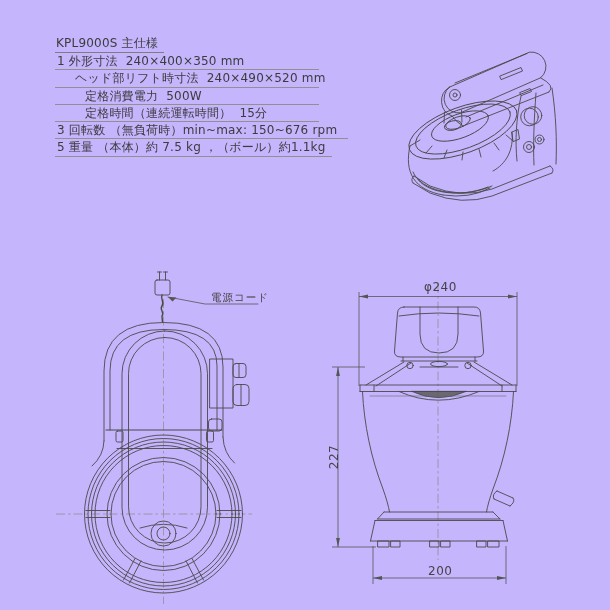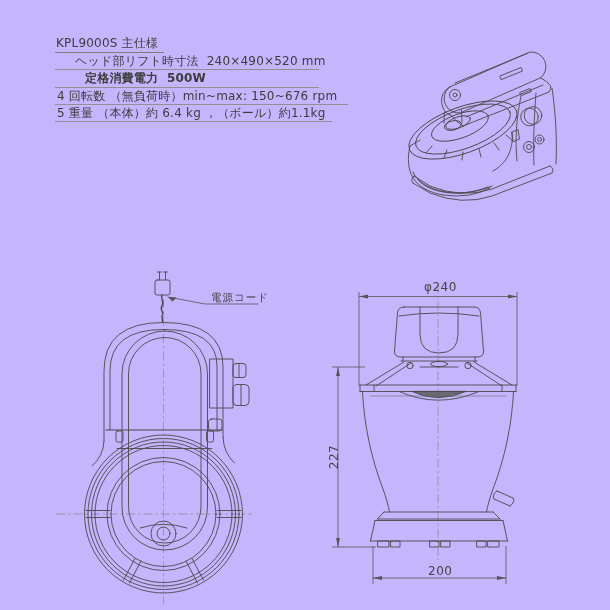--- a/index.html
+++ b/index.html
@@ -14,45 +14,47 @@
   }
   .spec-title{
     display:inline-block;border-bottom:1px solid #7d7d7d;
     padding:0 6px 1px 1px;line-height:15px;white-space:pre;
   }
   .spec-row{
     box-sizing:border-box;width:264px;height:17.3px;line-height:16.2px;
     border-bottom:1px solid #909090;white-space:pre;padding-left:2px;
   }
   .indent-1{padding-left:20px;text-align:right;}
-  .indent-2{padding-left:30px;font-weight:bold;}
+  .indent-2{padding-left:30px;}
   .w-wide{width:293px;}
   .w-med{width:277px;}
   
   svg{position:absolute;overflow:visible;}
   .lines{stroke:#4a4a4a;fill:none;stroke-width:0.9;stroke-linecap:round;stroke-linejoin:round;}
   .thin{stroke-width:0.6;stroke:#6a6a6a;}
   .dimline{stroke:#555;fill:none;stroke-width:0.8;}
   .arrow{fill:#555;stroke:none;}
   .cline{stroke:#919191;fill:none;stroke-width:0.8;stroke-dasharray:9 3 2.5 3;}
   .dimtext{font-family:"DejaVu Sans", sans-serif;font-size:12px;fill:#444;letter-spacing:0.5px;}
   .leadtext{font-family:"DejaVu Sans", sans-serif;font-size:10.5px;fill:#444;letter-spacing:1px;}
   .darkfill{fill:#5a5a5a;stroke:#444;stroke-width:0.7;fill-opacity:0.85;}
 </style>
 </head>
 <body>
 
 <div class="sheet">
 
   <div class="spec-table">
     <div class="spec-title">KPL9000S 主仕様</div>
+    <div class="spec-row">1 外形寸法  240×400×350 mm</div>
     <div class="spec-row indent-1">ヘッド部リフト時寸法  240×490×520 mm</div>
     <div class="spec-row indent-2">定格消費電力  500W</div>
-    <div class="spec-row w-wide">4 回転数 （無負荷時）min~max: 150~676 rpm</div>
-    <div class="spec-row w-med">5 重量 （本体）約 6.4 kg ，（ボール）約1.1kg</div>
+    <div class="spec-row indent-2">定格時間（連続運転時間）  15分</div>
+    <div class="spec-row w-wide">3 回転数 （無負荷時）min~max: 150~676 rpm</div>
+    <div class="spec-row w-med">5 重量 （本体）約 7.5 kg ，（ボール）約1.1kg</div>
   </div>
 
   <svg style="left:393px;top:20px" width="192" height="180" viewBox="393 20 192 180">
     <g class="lines">
 
       <path d="M449.4,87.2 L529.4,52.2 A14.5,14.5 0 0 1 540.6,77.8 L460.6,112.8 A14.5,14.5 0 0 1 449.4,87.2 Z"></path>
       <path d="M455,83 L527,53.5"></path>
       <path d="M500,76 L521,67.5 L522.5,71 L501.5,79.5 Z"></path>
 
       <path d="M449.4,87.2 A16,16 0 0 0 452,116 Q456,122 463,126"></path>

